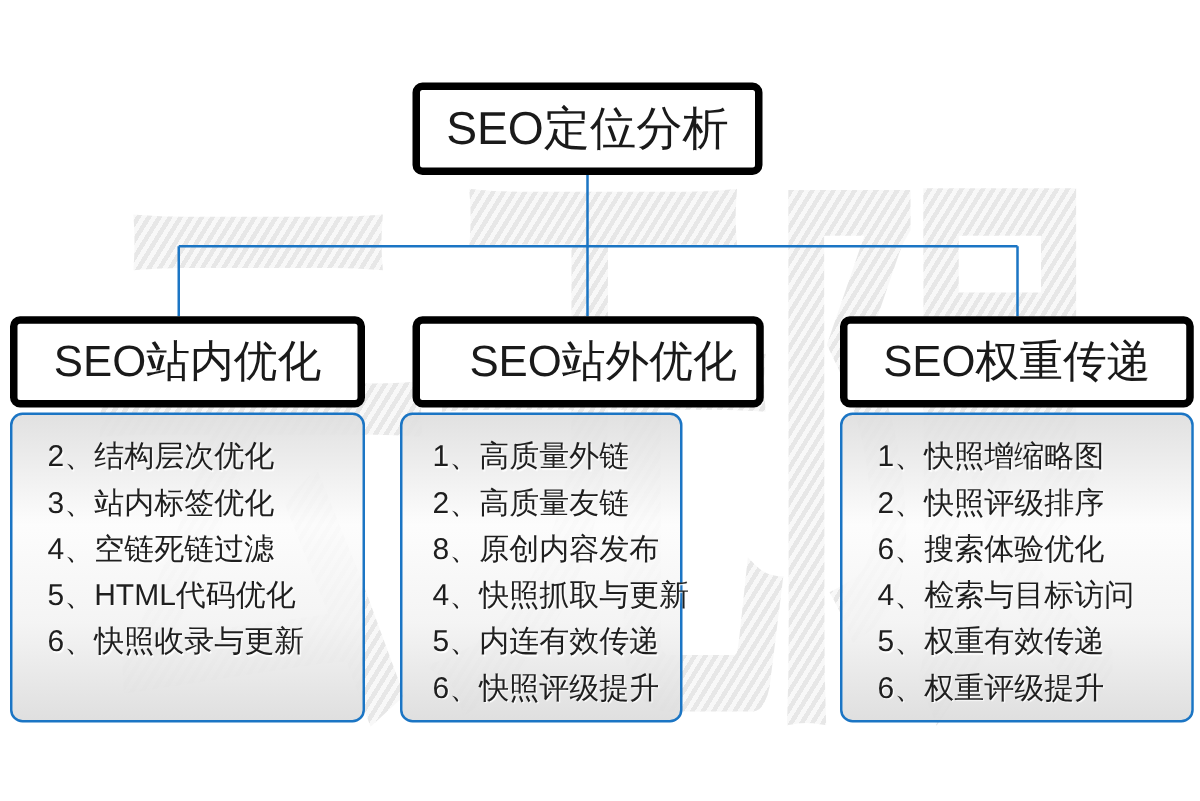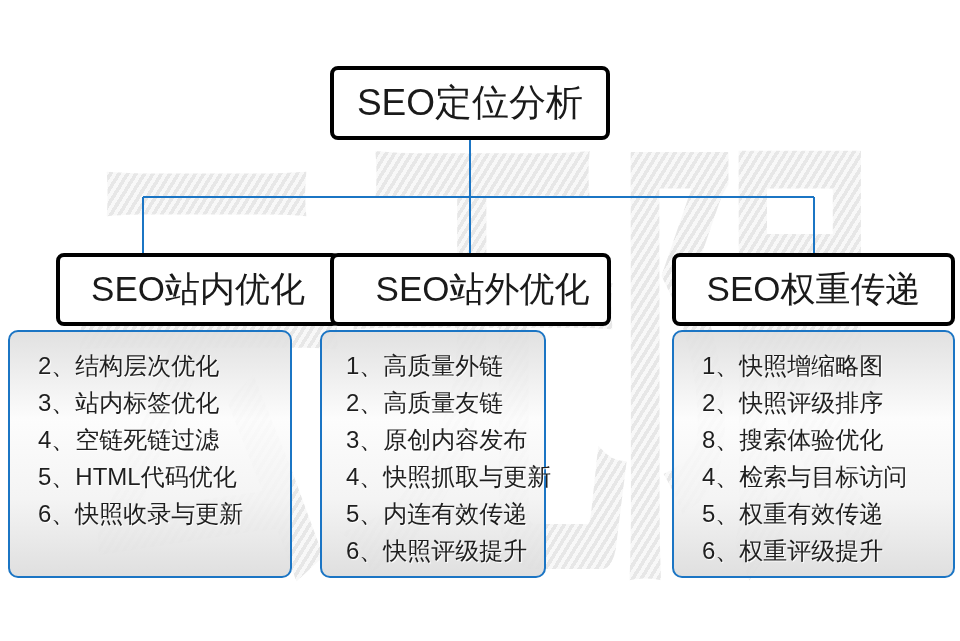--- a/index.html
+++ b/index.html
@@ -19,27 +19,27 @@
   @supports ((-webkit-background-clip:text) or (background-clip:text)){
     .watermark{
       background:repeating-linear-gradient(135deg,#e7e7e7 0 3px,#f8f8f8 3px 6px);
       -webkit-background-clip:text;background-clip:text;color:transparent;
     }
   }
   
   .connectors{position:absolute;left:0;top:0;z-index:1;}
   
   .node{
-    position:absolute;background:#ffffff;border:4px solid #000000;border-radius:8px;
+    position:absolute;background:#ffffff;border:6px solid #000000;border-radius:8px;
     display:flex;align-items:center;justify-content:center;
     color:#1a1a1a;z-index:2;box-sizing:border-box;
   }
   .root{left:330px;top:66px;width:280px;height:74px;font-size:37px;}
   .head{top:253px;height:73px;font-size:35px;}
-  .head-1{left:8px;width:284px;margin-left:48px;}
+  .head-1{left:8px;width:284px;}
   .head-2{left:330px;width:281px;padding-left:24px;}
   .head-3{left:672px;width:283px;}
   .panel{
     position:absolute;top:330px;height:248px;z-index:2;box-sizing:border-box;
     border:2px solid #1b75c4;border-radius:10px;
     background:linear-gradient(180deg,
       rgba(223,223,223,0.93) 0%,
       rgba(252,252,252,0.88) 36%,
       rgba(243,243,243,0.90) 68%,
       rgba(221,221,221,0.93) 100%);
@@ -76,31 +76,31 @@
     <div class="item">5、HTML代码优化</div>
     <div class="item">6、快照收录与更新</div>
   </div>
 
   <div class="node head head-2">
     <span>SEO站外优化</span>
   </div>
   <div class="panel panel-2">
     <div class="item">1、高质量外链</div>
     <div class="item">2、高质量友链</div>
-    <div class="item">3、原创内容发布</div>
+    <div class="item">8、原创内容发布</div>
     <div class="item">4、快照抓取与更新</div>
     <div class="item">5、内连有效传递</div>
     <div class="item">6、快照评级提升</div>
   </div>
 
   <div class="node head head-3">
     <span>SEO权重传递</span>
   </div>
   <div class="panel panel-3">
     <div class="item">1、快照增缩略图</div>
     <div class="item">2、快照评级排序</div>
-    <div class="item">8、搜索体验优化</div>
+    <div class="item">6、搜索体验优化</div>
     <div class="item">4、检索与目标访问</div>
     <div class="item">5、权重有效传递</div>
     <div class="item">6、权重评级提升</div>
   </div>
 
 </div>
 
 </body></html>

